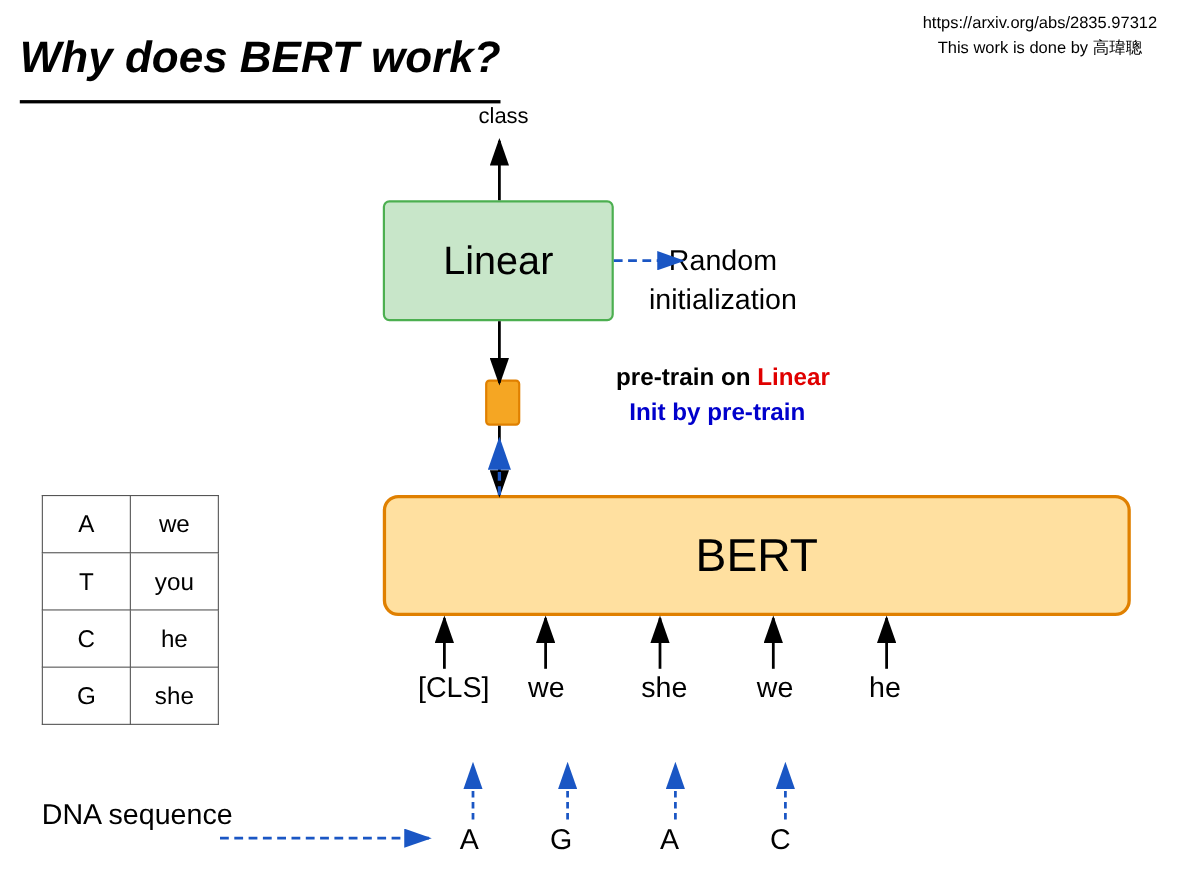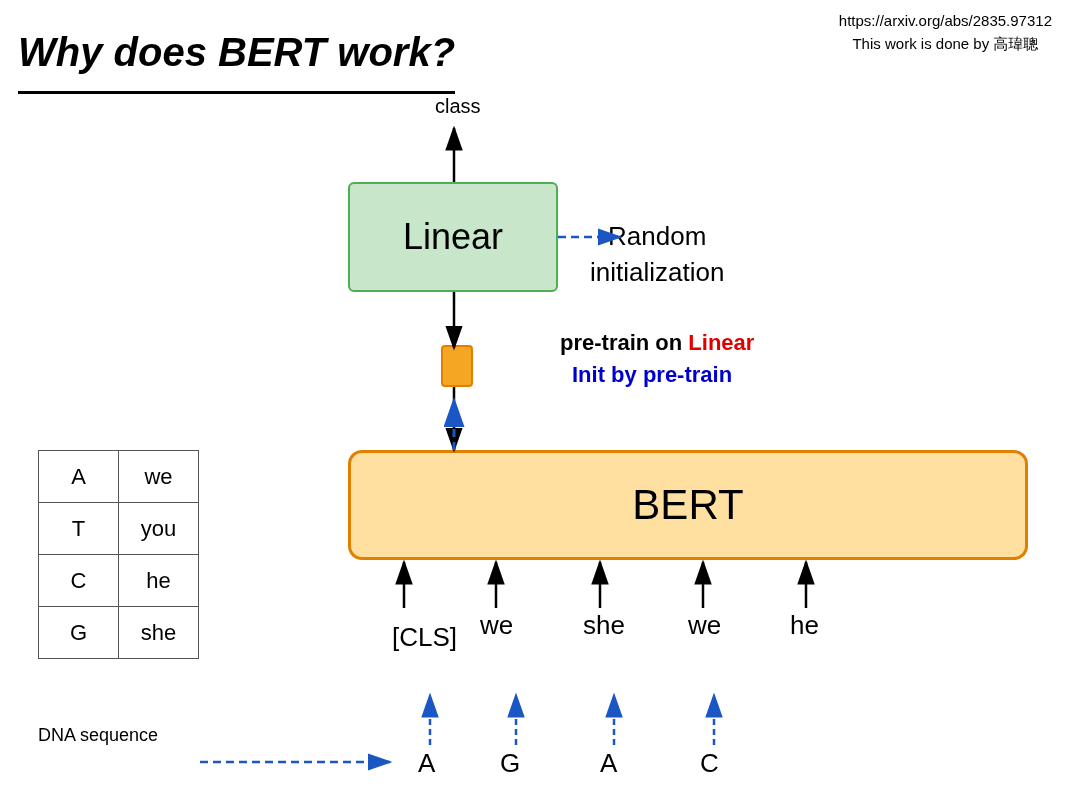--- a/index.html
+++ b/index.html
@@ -107,21 +107,21 @@
       height: 52px;
       text-align: center;
       vertical-align: middle;
     }
 
     
     .dna-label {
       position: absolute;
       top: 725px;
       left: 38px;
-      font-size: 18px;
+      font-size: 26px;
       color: #000;
     }
 
     
     .random-init {
       position: absolute;
       top: 218px;
       left: 590px;
       font-size: 26px;
       color: #000;
@@ -229,21 +229,21 @@
   <span>initialization</span>
 </div>
 
 <div class="pretrain-text">
   <span>pre-train on</span>
   <span class="english">Linear</span>
 </div>
 
 <div class="init-text">Init by pre-train</div>
 
-<div class="token" style="top:610px; left:392px;margin-top:12px;">[CLS]</div>
+<div class="token" style="top:610px; left:380px;">[CLS]</div>
 <div class="token" style="top:610px; left:480px;">we</div>
 <div class="token" style="top:610px; left:583px;">she</div>
 <div class="token" style="top:610px; left:688px;">we</div>
 <div class="token" style="top:610px; left:790px;">he</div>
 
 <div class="dna-token" style="top:748px; left:418px;">A</div>
 <div class="dna-token" style="top:748px; left:500px;">G</div>
 <div class="dna-token" style="top:748px; left:600px;">A</div>
 <div class="dna-token" style="top:748px; left:700px;">C</div>
 

